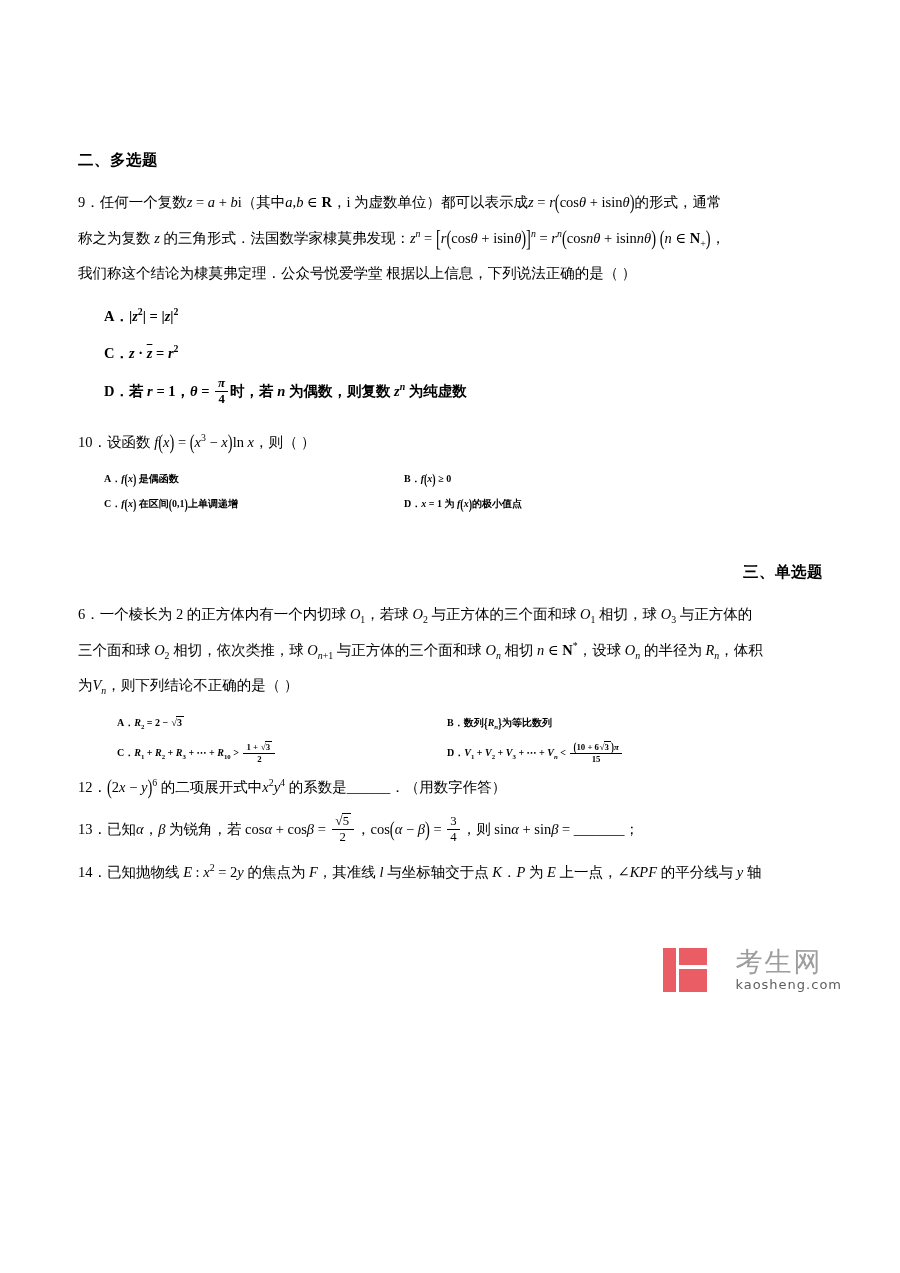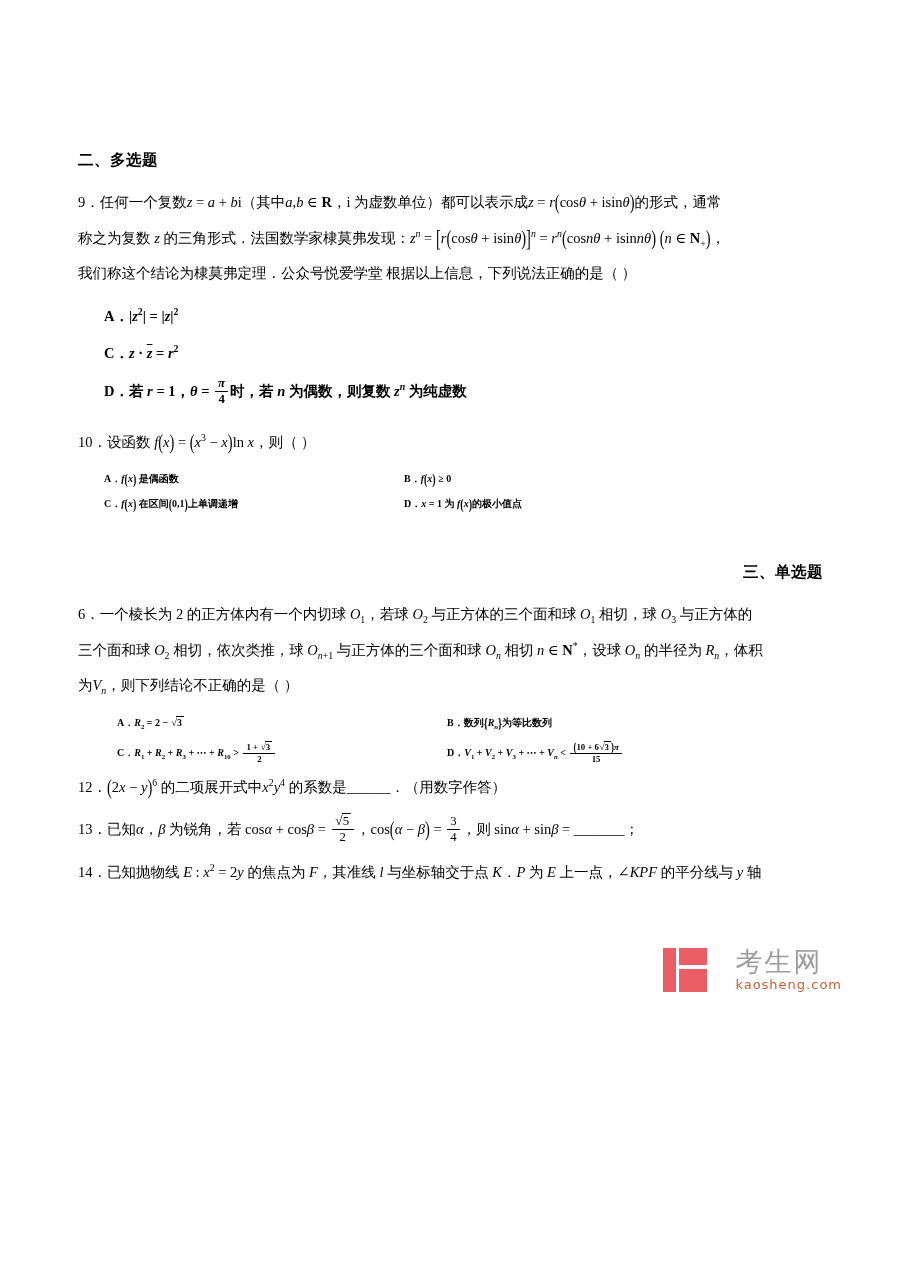--- a/index.html
+++ b/index.html
@@ -140,21 +140,21 @@
   .wm-logo .b3 { left: 16px; top: 21px; width: 28px; height: 23px; }
   .wm-text { line-height: 1.05; }
   .wm-cn {
     font-size: 27px;
     color: #8d8d8d;
     font-family: "DejaVu Sans", sans-serif;
     letter-spacing: 2px;
   }
   .wm-en {
     font-size: 13px;
-    color: #c2410c;
+    color: #404040;
     font-family: "DejaVu Sans", sans-serif;
     letter-spacing: 1px;
     margin-top: 2px;
   }
   .nowrap { white-space: nowrap; }
 </style>
 </head>
 <body>
 
 <div class="page">

